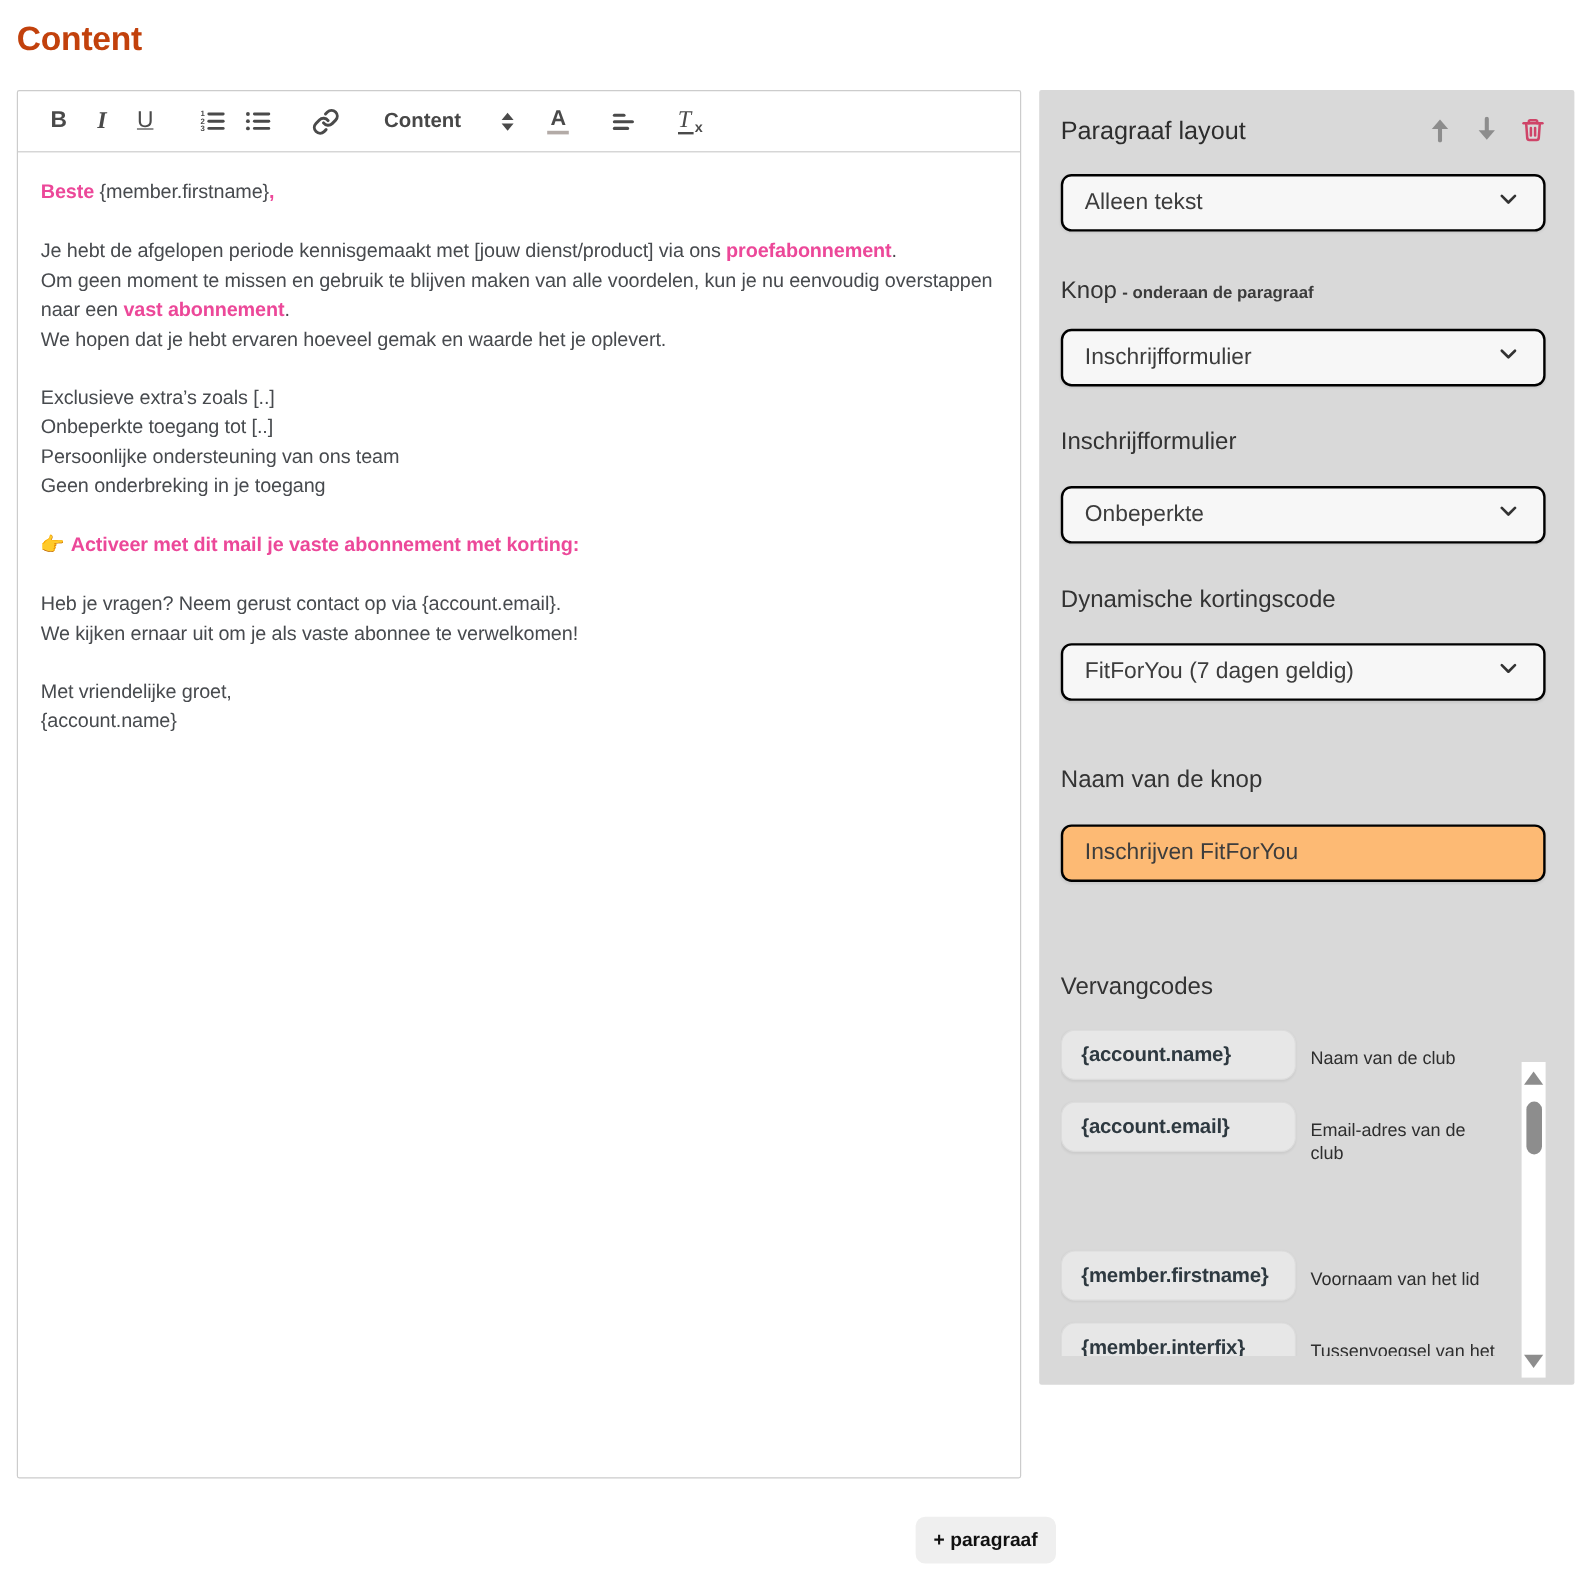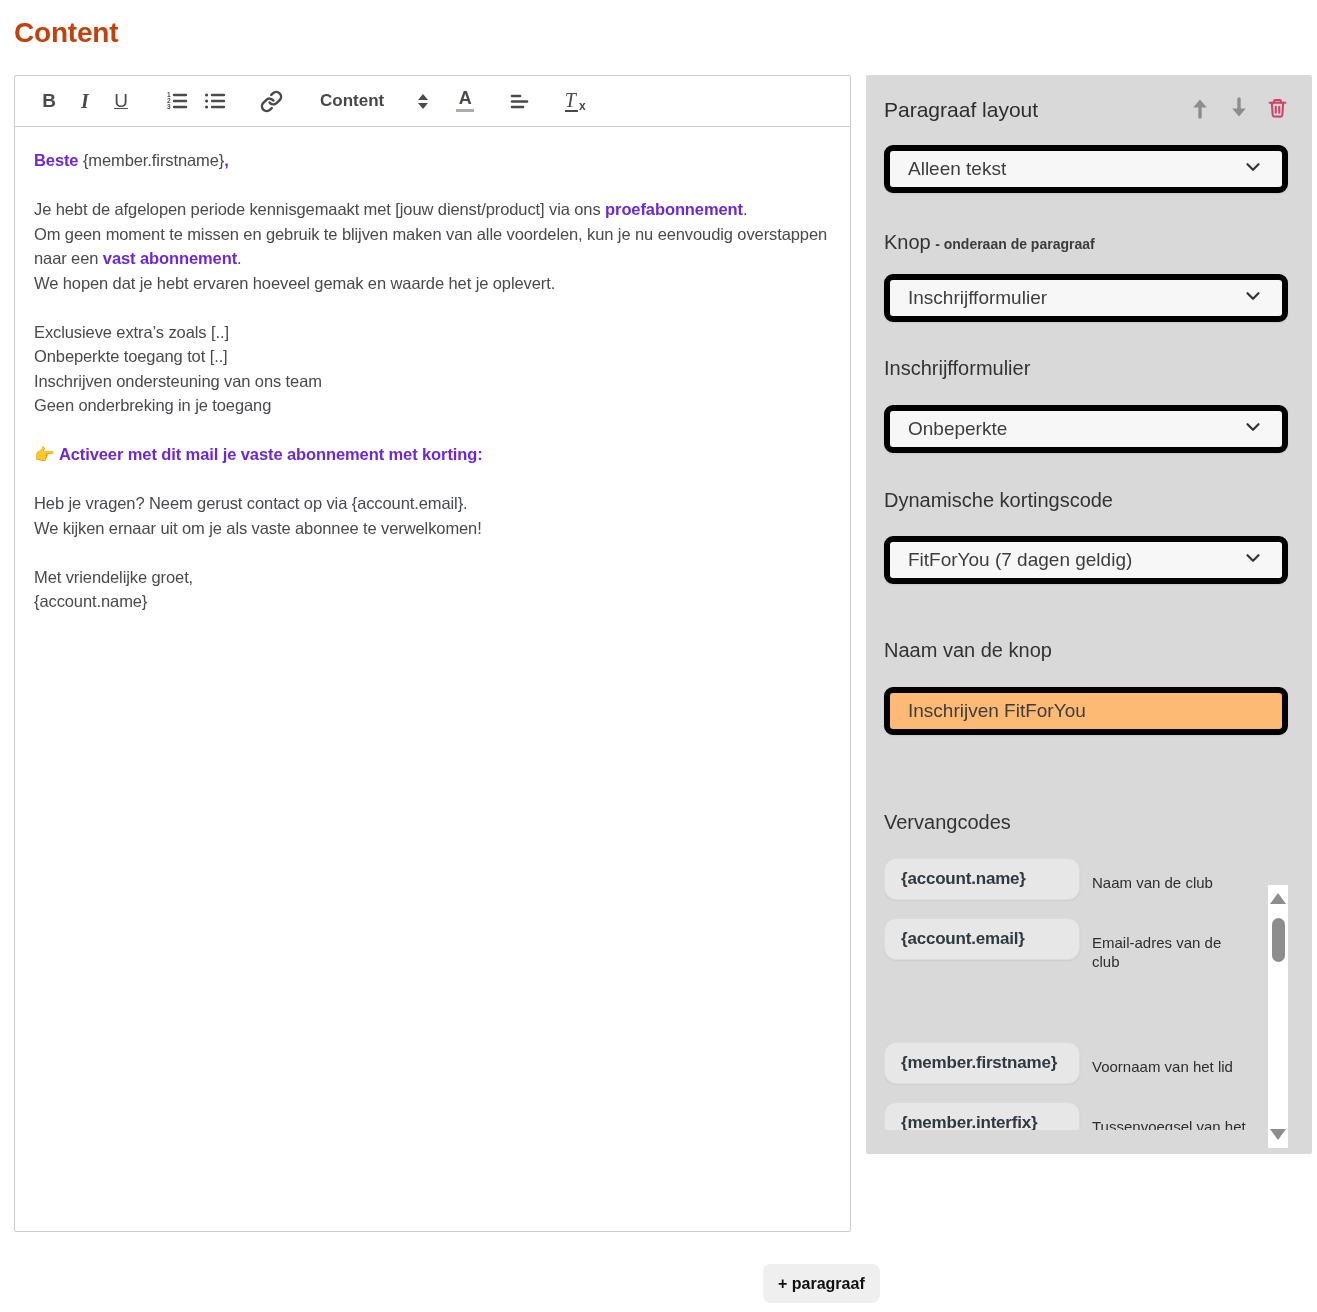--- a/index.html
+++ b/index.html
@@ -39,32 +39,32 @@
   .updown .t-up { width:0;height:0;border-left:5px solid transparent;border-right:5px solid transparent;border-bottom:6px solid #4a4a4a; margin-bottom:3px;}
   .updown .t-dn { width:0;height:0;border-left:5px solid transparent;border-right:5px solid transparent;border-top:6px solid #4a4a4a; }
   .align-ic svg, .list-ic svg, .link-ic svg { display:block; }
   .tx-ic { font-family:"Liberation Serif",serif; }
   .tx-ic .t { font-style:italic; font-size:20px; border-bottom:2px solid #4a4a4a; padding:0 2px 0 0; line-height:20px;}
   .tx-ic .x { font-family:"Liberation Sans",sans-serif; font-weight:700; font-size:12px; margin-top:10px; margin-left:1px; }
   .editor-content {
     padding:21px 19px; font-size:16.5px; line-height:24.5px; color:#474a4e; letter-spacing:-0.1px;
   }
   .editor-content p { margin:0; min-height:24.5px; }
-  .editor-content .b { font-weight:700; color:#6d28d9; }
+  .editor-content .b { font-weight:700; color:#ec4899; }
   
   .sidebar {
     position:absolute; left:866px; top:75px; width:446px; height:1079px;
     background:#d9d9d9; border-radius:2px; padding:0 24px 0 18px;
   }
   .panel-head { display:flex; align-items:center; padding-top:22px; }
   .panel-title { font-size:21px; color:#2d2d2d; font-weight:500; flex:1; }
   .panel-actions { display:flex; align-items:center; gap:17px; }
   .icon-btn { background:none; border:none; padding:0; cursor:pointer; display:flex; }
   .select, .text-input {
-    height:48px; background:#f7f7f7; border:6px solid #000000; border-radius:9px;
+    height:48px; background:#f7f7f7; border:2px solid #000000; border-radius:9px;
     display:flex; align-items:center; justify-content:space-between;
     padding:0 18px; font-size:19px; color:#3d3d3d; width:100%;
     box-shadow:0 1px 2px rgba(0,0,0,0.07); cursor:pointer;
   }
   .text-input { background:#fdba74; cursor:text; }
   .sb-label { font-size:20px; color:#333333; font-weight:500; }
   .sb-sublabel { font-size:14px; font-weight:600; color:#3c3c3c; }
   .mt-select1 { margin-top:23px; }
   .mt-label-knop { margin-top:38px; }
   .mt-select2 { margin-top:20px; }
@@ -181,21 +181,21 @@
   </div>
   <div class="editor-content">
       <p><span class="b">Beste </span><span>{member.firstname}</span><span class="b">,</span></p>
       <p></p>
       <p><span>Je hebt de afgelopen periode kennisgemaakt met [jouw dienst/product] via ons </span><span class="b">proefabonnement</span><span>.</span></p>
       <p><span>Om geen moment te missen en gebruik te blijven maken van alle voordelen, kun je nu eenvoudig overstappen naar een </span><span class="b">vast abonnement</span><span>.</span></p>
       <p><span>We hopen dat je hebt ervaren hoeveel gemak en waarde het je oplevert.</span></p>
       <p></p>
       <p><span>Exclusieve extra’s zoals [..]</span></p>
       <p><span>Onbeperkte toegang tot [..]</span></p>
-      <p><span>Inschrijven ondersteuning van ons team</span></p>
+      <p><span>Persoonlijke ondersteuning van ons team</span></p>
       <p><span>Geen onderbreking in je toegang</span></p>
       <p></p>
       <p><span>👉 </span><span class="b">Activeer met dit mail je vaste abonnement met korting:</span></p>
       <p></p>
       <p><span>Heb je vragen? Neem gerust contact op via {account.email}.</span></p>
       <p><span>We kijken ernaar uit om je als vaste abonnee te verwelkomen!</span></p>
       <p></p>
       <p><span>Met vriendelijke groet,</span></p>
       <p><span> {account.name}</span></p>
     </div>

